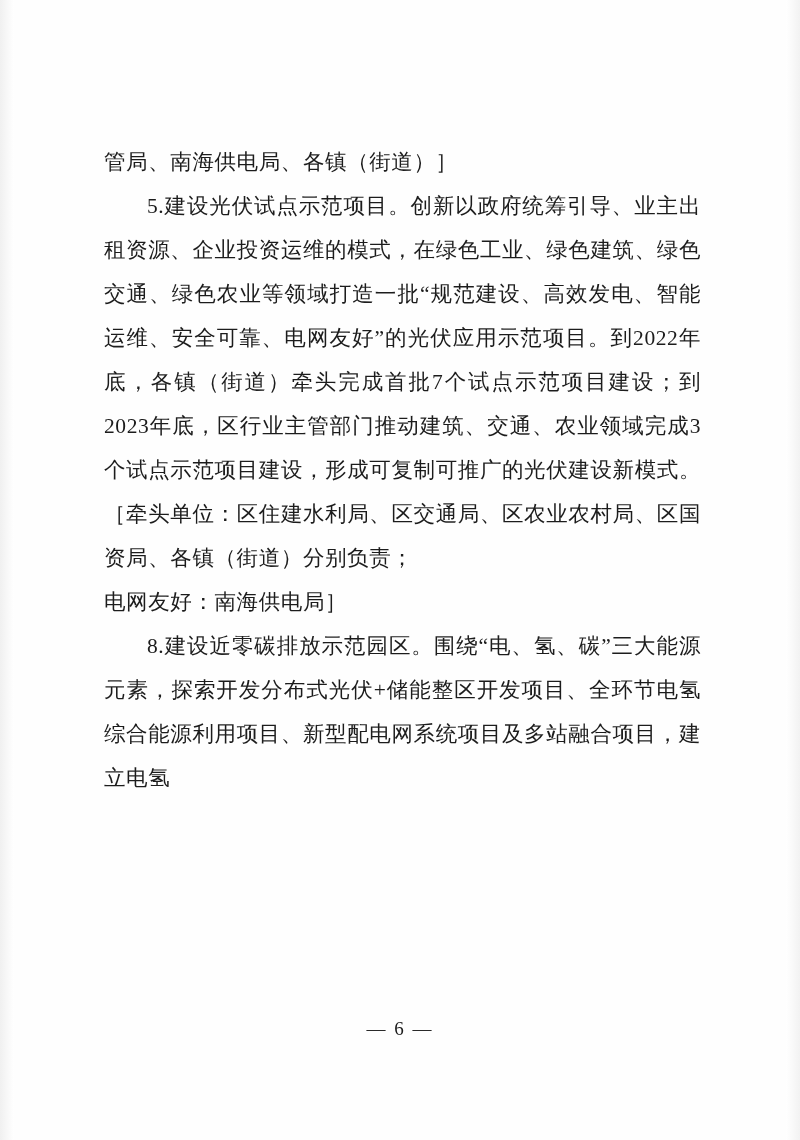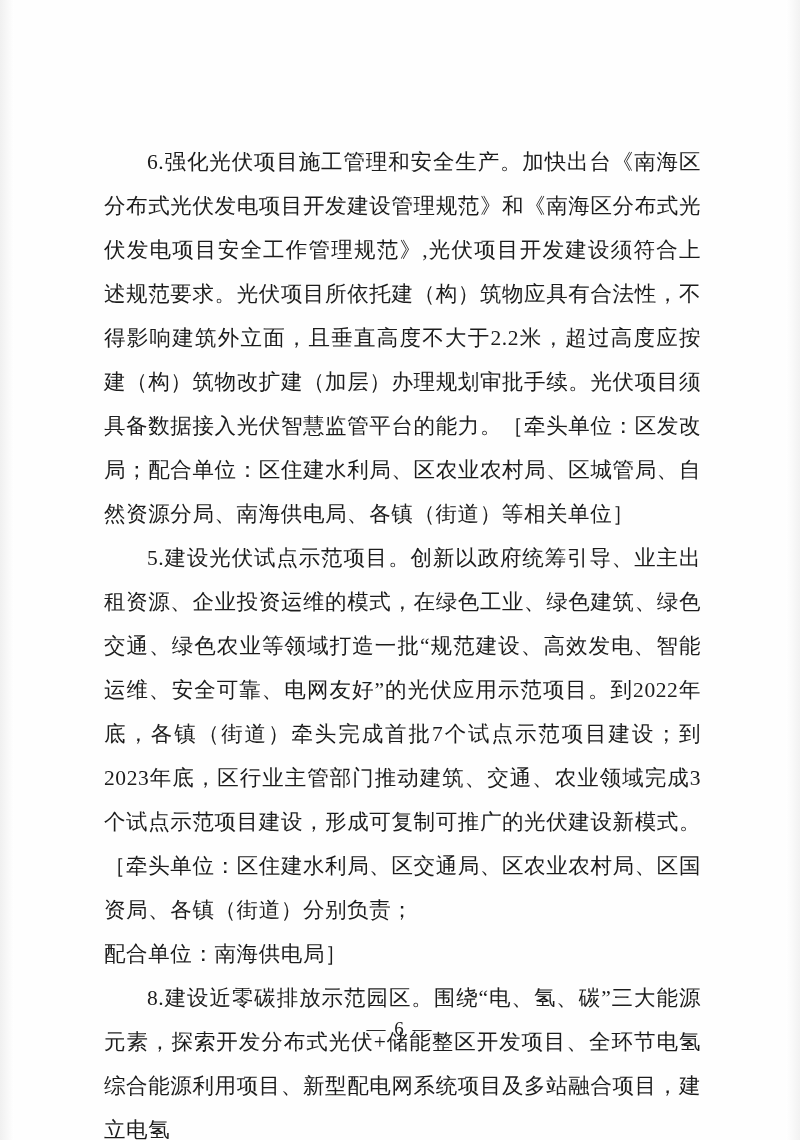--- a/index.html
+++ b/index.html
@@ -66,20 +66,20 @@
   }
 </style>
 </head>
 <body>
 
 <div class="page">
   <div class="edge-left"></div>
   <div class="edge-right"></div>
 
   <div class="content">
-    <p class="para indent">6.强化光伏项目施工管理和安全生产。加快出台《南海区分布式光伏发电项目开发建设管理规范》和《南海区分布式光伏发电项目安全工作管理规范》,光伏项目开发建设须符合上述规范要求。光伏项目所依托建（构）筑物应具有合法性，不得影响建筑外立面，且垂直高度不大于2.2米，超过高度应按建（构）筑物改扩建（加层）办理规划审批手续。光伏项目须具备数据接入光伏智慧监管平台的能力。［牵头单位：区发改局；配合单位：区住建水利局、区农业农村局、区城管局、自然资源分局、南海供电局、各镇（街道）等相关单位］</p>
+    <p class="para">管局、南海供电局、各镇（街道）］</p>
     <p class="para indent">5.建设光伏试点示范项目。创新以政府统筹引导、业主出租资源、企业投资运维的模式，在绿色工业、绿色建筑、绿色交通、绿色农业等领域打造一批“规范建设、高效发电、智能运维、安全可靠、电网友好”的光伏应用示范项目。到2022年底，各镇（街道）牵头完成首批7个试点示范项目建设；到2023年底，区行业主管部门推动建筑、交通、农业领域完成3个试点示范项目建设，形成可复制可推广的光伏建设新模式。［牵头单位：区住建水利局、区交通局、区农业农村局、区国资局、各镇（街道）分别负责；</p>
-    <p class="para">配合单位：南海供电局］</p>
+    <p class="para">电网友好：南海供电局］</p>
     <p class="para indent">8.建设近零碳排放示范园区。围绕“电、氢、碳”三大能源元素，探索开发分布式光伏+储能整区开发项目、全环节电氢综合能源利用项目、新型配电网系统项目及多站融合项目，建立电氢</p>
   </div>
 
   <div class="footer">— 6 —</div>
 </div>
 
 </body></html>

